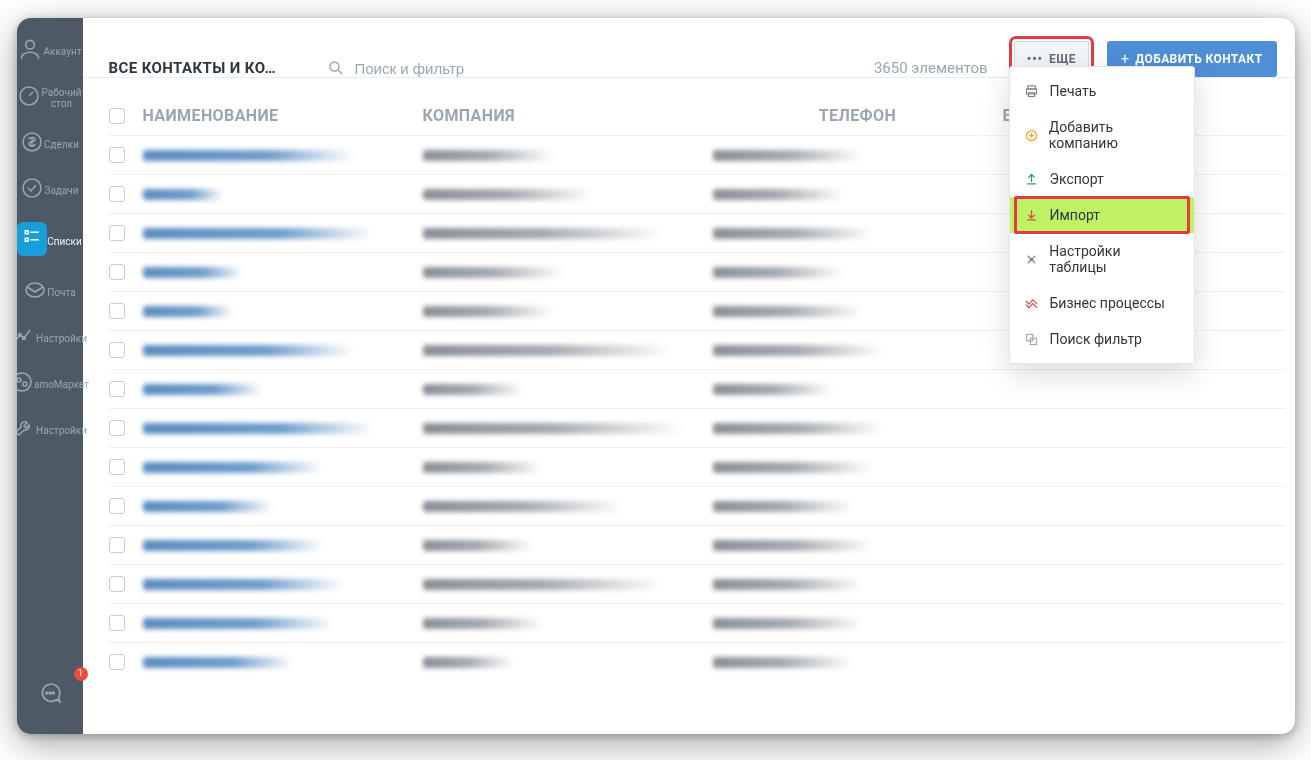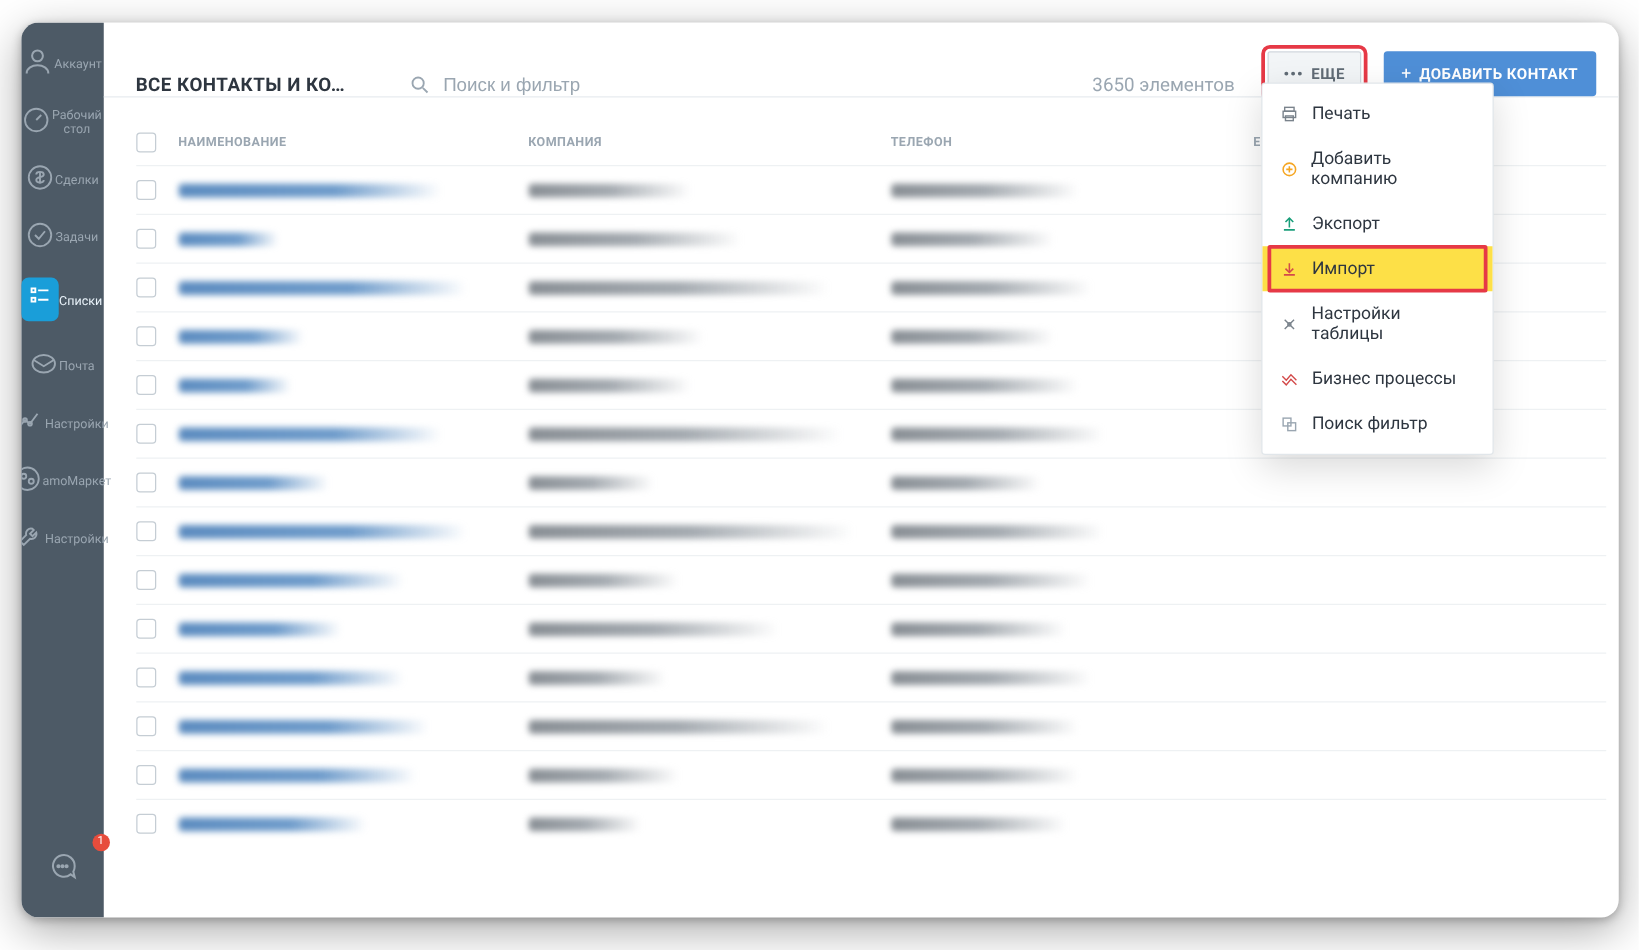--- a/index.html
+++ b/index.html
@@ -155,27 +155,27 @@
 
 .content { flex: 1; padding: 28px 10px 0 26px; overflow: hidden; position: relative; }
 
 .table { width: 100%; }
 .thead {
   display: flex;
   align-items: center;
   padding: 0 0 10px 0;
   color: #9aa6b1;
   font-weight: 700;
-  font-size: 10px;
+  font-size: 16px;
   letter-spacing: 0.4px;
 }
 .col-chk { width: 34px; display:flex; align-items:center; }
 .col-name { width: 280px; }
 .col-company { width: 290px; }
-.col-phone { width: 290px; }
+.col-phone { width: 290px; text-align: center; }
 .col-email { flex: 1; }
 
 .chk {
   width: 16px; height: 16px;
   border: 1px solid #c5cdd4;
   border-radius: 3px;
   background: #fff;
 }
 
 .row {
@@ -214,21 +214,21 @@
 .dd-item {
   display: flex;
   align-items: center;
   padding: 10px 14px;
   font-size: 14px;
   color: #2e3640;
   cursor: pointer;
   gap: 10px;
 }
 .dd-item.selected {
-  background: #fde047;
+  background: #bef264;
 }
 .dd-item .dd-icon { width: 16px; display:flex; justify-content:center; }
 .dd-item.selected-outline {
   position: relative;
 }
 .dd-item.selected-outline::after {
   content: "";
   position: absolute;
   inset: -1px 4px -1px 4px;
   border: 3px solid #e63946;

